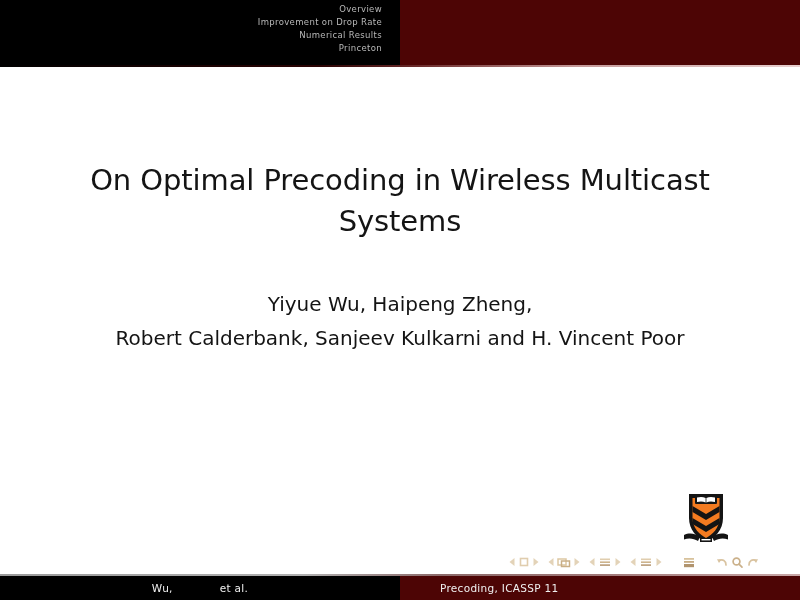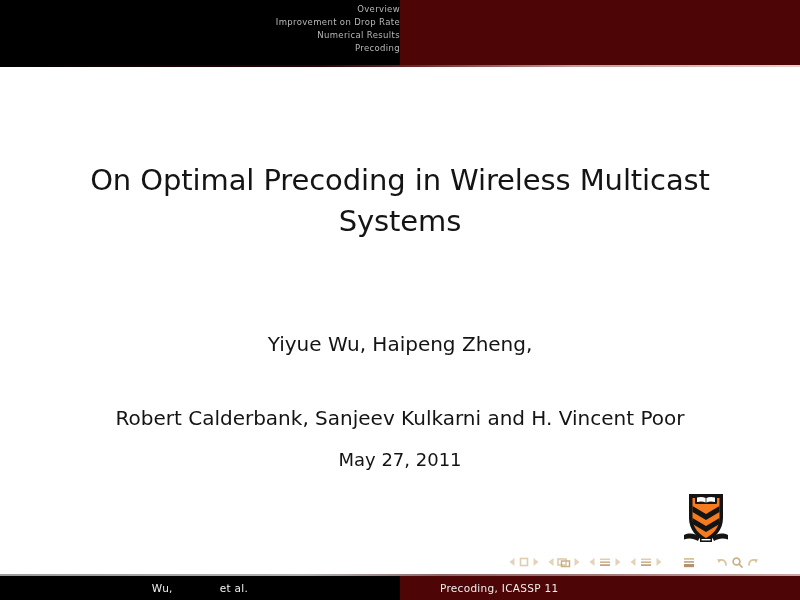--- a/index.html
+++ b/index.html
@@ -36,20 +36,21 @@
   }
   .headbar-right {
     width: 400px;
     height: 65px;
     background: #4d0505;
   }
   .nav-item {
     color: #b8b8b8;
     font-size: 8.5px;
     line-height: 13px;
+    padding-right: 18px;
     letter-spacing: 0.35px;
     white-space: nowrap;
     font-family: "DejaVu Sans", sans-serif;
   }
   .head-rule {
     position: absolute;
     top: 65px; left: 0;
     width: 800px;
     height: 2px;
     background: linear-gradient(to right, #000000 0%, #2a0303 40%, #6b2a2a 52%, #c59a9a 72%, #e8cfcf 100%);
@@ -83,21 +84,21 @@
     position: absolute;
     top: 220px;
     left: 40px;
     width: 720px;
     text-align: center;
     font-size: 20px;
     line-height: 34px;
     color: #141414;
     font-family: "DejaVu Sans", sans-serif;
   }
-  .authors .line { display: block; margin-top: 40px; }
+  .authors .line { display: block; }
 
   .institute {
     position: absolute;
     top: 310px;
     left: 60px;
     width: 680px;
     text-align: center;
     font-size: 13.5px;
     line-height: 21px;
     color: #141414;
@@ -191,37 +192,36 @@
   }
 </style>
 </head>
 <body>
 
 <div class="headbar">
   <div class="headbar-left">
     <div class="nav-item">Overview</div>
     <div class="nav-item">Improvement on Drop Rate</div>
     <div class="nav-item">Numerical Results</div>
-    <div class="nav-item">Precoding</div>
+    <div class="nav-item">Princeton</div>
   </div>
   <div class="headbar-right"></div>
 </div>
 <div class="head-rule"></div>
 
 <div class="slide-body">
 
   <div class="title">On Optimal Precoding in Wireless Multicast Systems</div>
 
   <div class="authors">
     <span class="line">Yiyue Wu, Haipeng Zheng,</span>
     <span class="line">Robert Calderbank, Sanjeev Kulkarni and H. Vincent Poor</span>
   </div>
 
 
-  <div class="date">May 27, 2011</div>
 
   <div class="logo">
     <svg width="60" height="62" viewBox="0 0 60 62" xmlns="http://www.w3.org/2000/svg">
 
       <path d="M13,6 L47,6 L47,30 C47,42 39,50 30,54 C21,50 13,42 13,30 Z" fill="#141414"></path>
 
       <path d="M16.5,10 L43.5,10 L43.5,30 C43.5,40 36.5,46.5 30,50 C23.5,46.5 16.5,40 16.5,30 Z" fill="#f47b20"></path>
 
       <path d="M16.5,18 L30,26 L43.5,18 L43.5,24 L30,32 L16.5,24 Z" fill="#141414"></path>
       <path d="M16.5,30 L30,38 L43.5,30 L43.5,36 L30,44 L16.5,36 Z" fill="#141414"></path>

